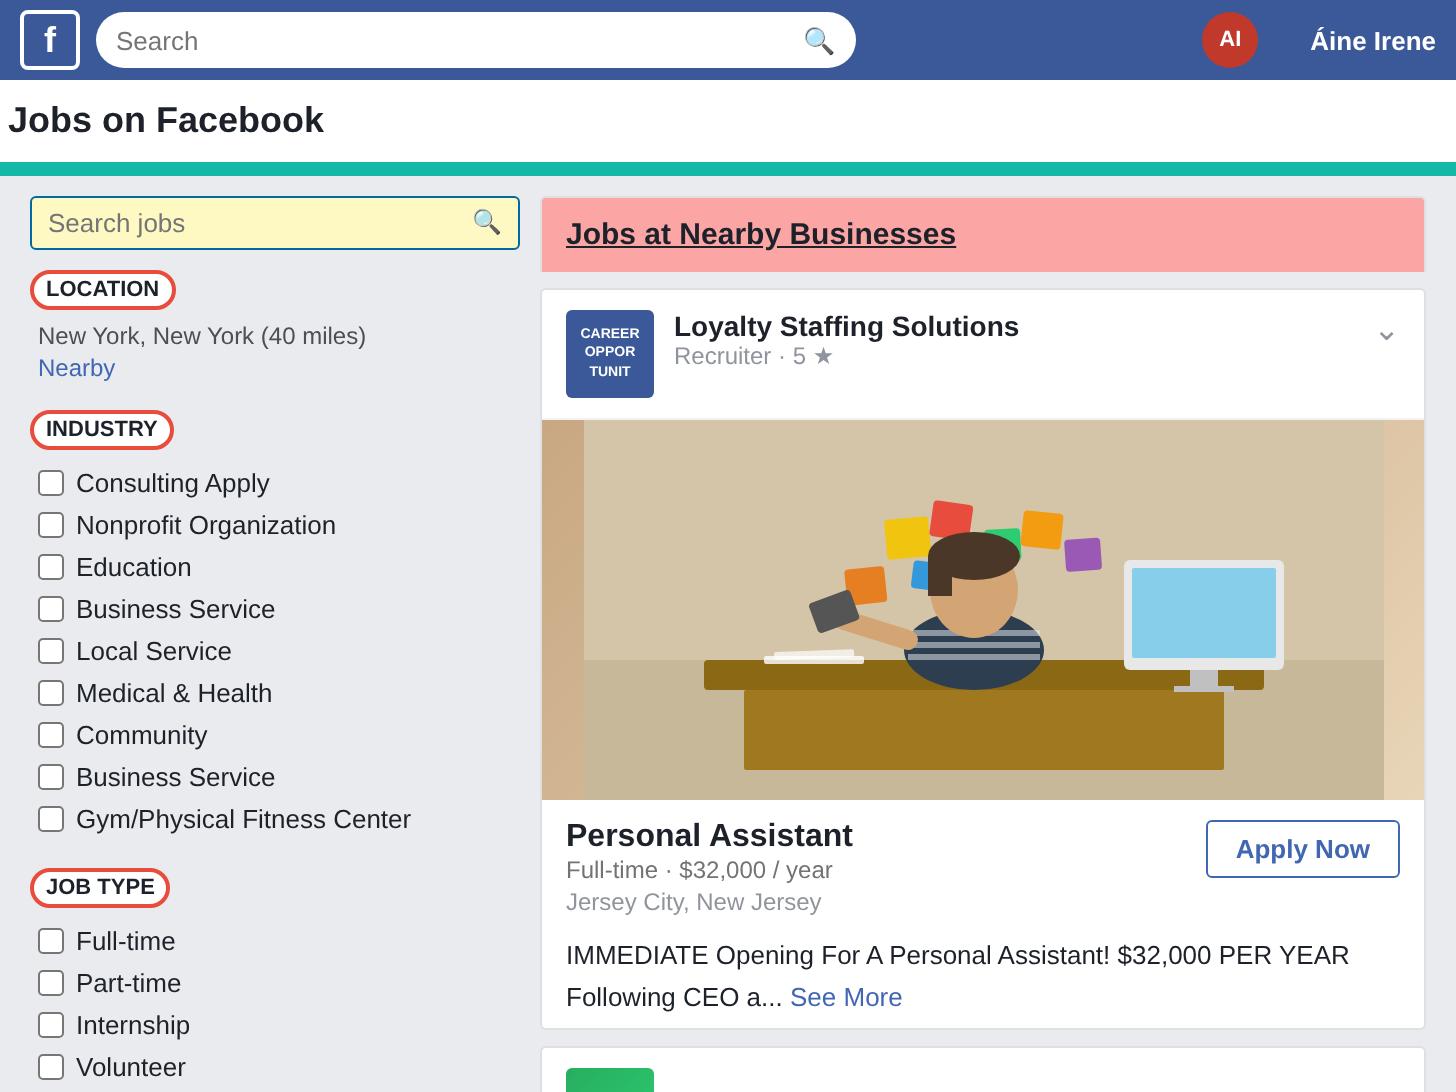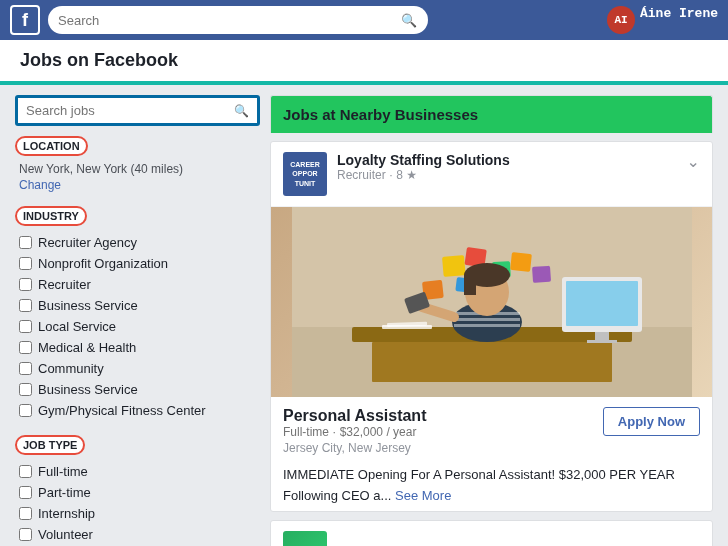--- a/index.html
+++ b/index.html
@@ -34,57 +34,57 @@
       padding: 0 10px;
       gap: 6px;
     }
     .search-bar input {
       border: none; outline: none; flex: 1; font-size: 13px; color: #701a75;
       background: transparent;
     }
     .search-icon-svg { color: #8c8c8c; font-size: 13px; }
     .nav-right {
       margin-left: auto;
-      display: flex; gap: 5px; color: white; font-family: Liberation Mono, monospace;
+      display: flex; align-items: center; gap: 26px; color: white;
     }
     .nav-avatar {
       width: 28px; height: 28px;
       background: #c0392b;
       border-radius: 50%;
       display: flex; align-items: center; justify-content: center;
       color: white; font-size: 11px; font-weight: bold;
     }
     .nav-user-name { color: white; font-size: 13px; font-weight: 600; }
 
     
     .page-wrap { padding-top: 40px; }
     .page-header {
       background: white;
-      padding: 10px 20px;
-      border-bottom: 4px solid #14b8a6;
+      padding: 10px 4px;
+      border-bottom: 7px solid #14b8a6;
     }
     .page-title { font-size: 18px; font-weight: bold; color: #1d2129; }
 
     .content-layout {
       display: flex;
       gap: 10px;
       padding: 10px 15px;
       max-width: 728px;
     }
 
     
     .sidebar {
       width: 245px;
       flex-shrink: 0;
     }
     .search-jobs-input {
       display: flex;
-      align-items: flex-end;
-      background: #ffffff;
-      border: 3px solid #0369a1;
+      align-items: flex-start;
+      background: #fef9c3;
+      border: 1px solid #0369a1;
       border-radius: 3px;
       padding: 5px 8px;
       margin-bottom: 10px;
       gap: 5px;
     }
     .search-jobs-input input {
       border: none; outline: none; flex: 1; font-size: 13px; background: transparent;
     }
     .search-icon-small { color: #8c8c8c; font-size: 12px; }
 
@@ -109,25 +109,26 @@
     }
     .checkbox-list li input[type="checkbox"] {
       width: 13px; height: 13px; flex-shrink: 0;
     }
 
     
     .main-content { flex: 1; }
     .jobs-header {
       font-size: 15px; font-weight: 600; color: #1d2129;
       margin-bottom: 8px;
-      background: #22c55e;
+      background: #fca5a5;
       padding: 10px 12px;
       border-radius: 3px 3px 0 0;
       border: 1px solid #dddfe2;
       border-bottom: none;
+      text-decoration: underline;
     }
 
     .job-card {
       background: white;
       border: 1px solid #dddfe2;
       border-radius: 3px;
       margin-bottom: 8px;
       overflow: hidden;
     }
 
@@ -230,37 +231,37 @@
     <aside class="sidebar">
 
       <div class="search-jobs-input">
         <input type="text" placeholder="Search jobs" style="">
         <span class="search-icon-small">🔍</span>
       </div>
 
       <div class="filter-section">
         <div class="filter-label">LOCATION</div>
         <div class="location-text">New York, New York (40 miles)</div>
-        <div class="location-change">Change</div>
+        <div class="location-change">Nearby</div>
       </div>
 
       <div class="filter-section">
         <div class="filter-label">INDUSTRY</div>
         <ul class="checkbox-list">
           <li>
             <input type="checkbox" style="">
-            <span>Recruiter Agency</span>
+            <span>Consulting Apply</span>
           </li>
           <li>
             <input type="checkbox" style="">
             <span>Nonprofit Organization</span>
           </li>
           <li>
             <input type="checkbox" style="">
-            <span>Recruiter</span>
+            <span>Education</span>
           </li>
           <li>
             <input type="checkbox" style="">
             <span>Business Service</span>
           </li>
           <li>
             <input type="checkbox" style="">
             <span>Local Service</span>
           </li>
           <li>
@@ -311,21 +312,21 @@
 
       <div class="job-card">
 
         <div class="job-card-header">
           <div class="company-logo">
             <span style="font-size:7px; line-height:1.3; text-align:center;">CAREER<br>OPPOR<br>TUNIT</span>
           </div>
           <div class="company-info">
             <div class="company-name">Loyalty Staffing Solutions</div>
             <div class="company-meta">
-              <span>Recruiter · 8 ★</span>
+              <span>Recruiter · 5 ★</span>
             </div>
           </div>
           <span class="chevron-icon">⌄</span>
         </div>
 
         <div class="job-image">
           <svg width="400" height="190" viewBox="0 0 400 190" xmlns="http://www.w3.org/2000/svg">
 
             <rect width="400" height="190" fill="#c8b89a"></rect>
 

